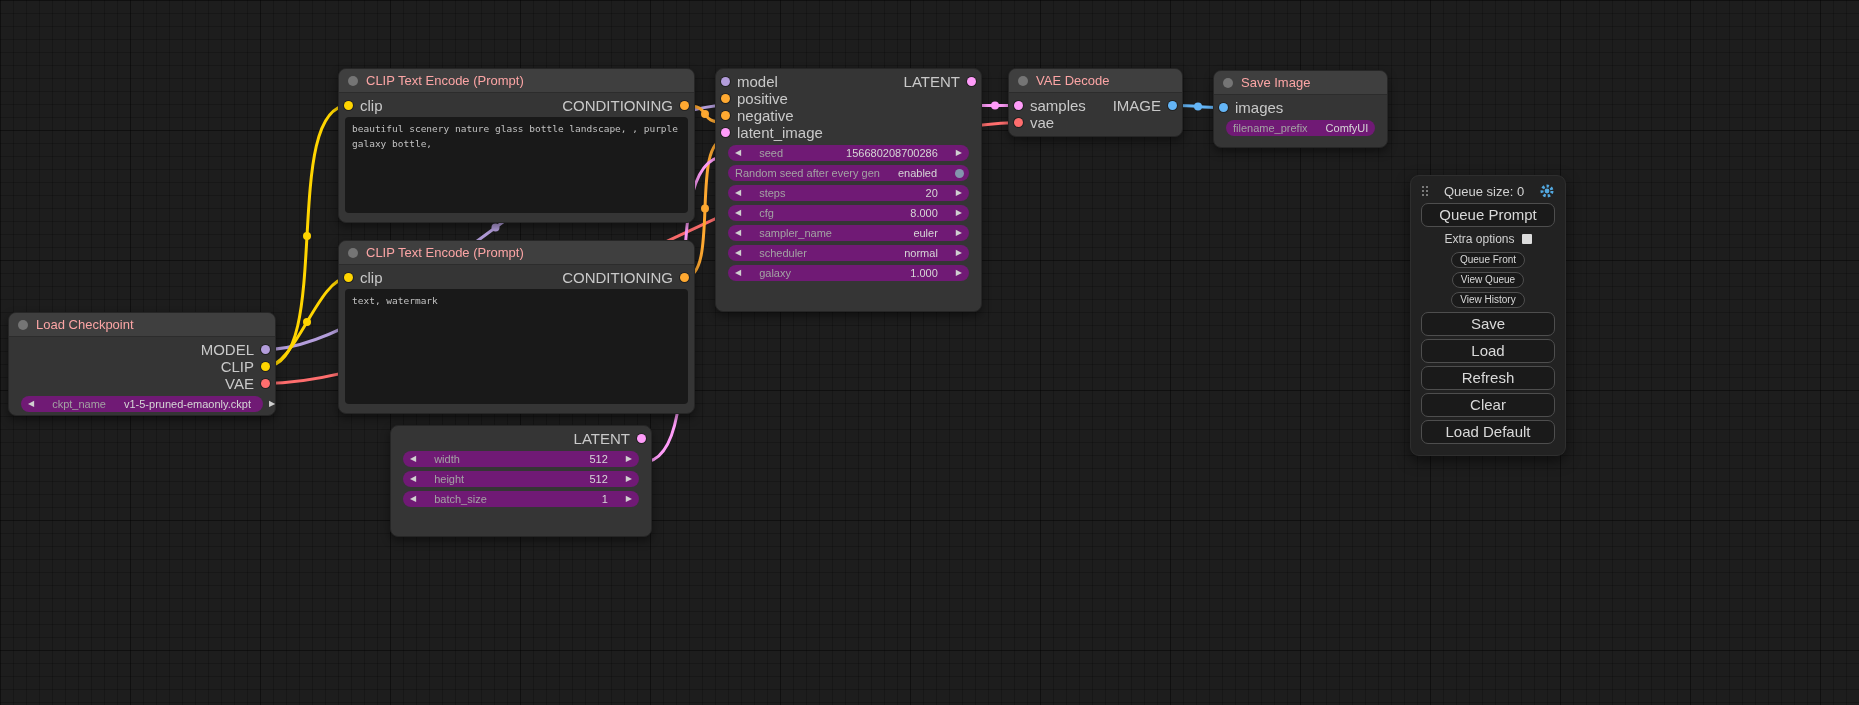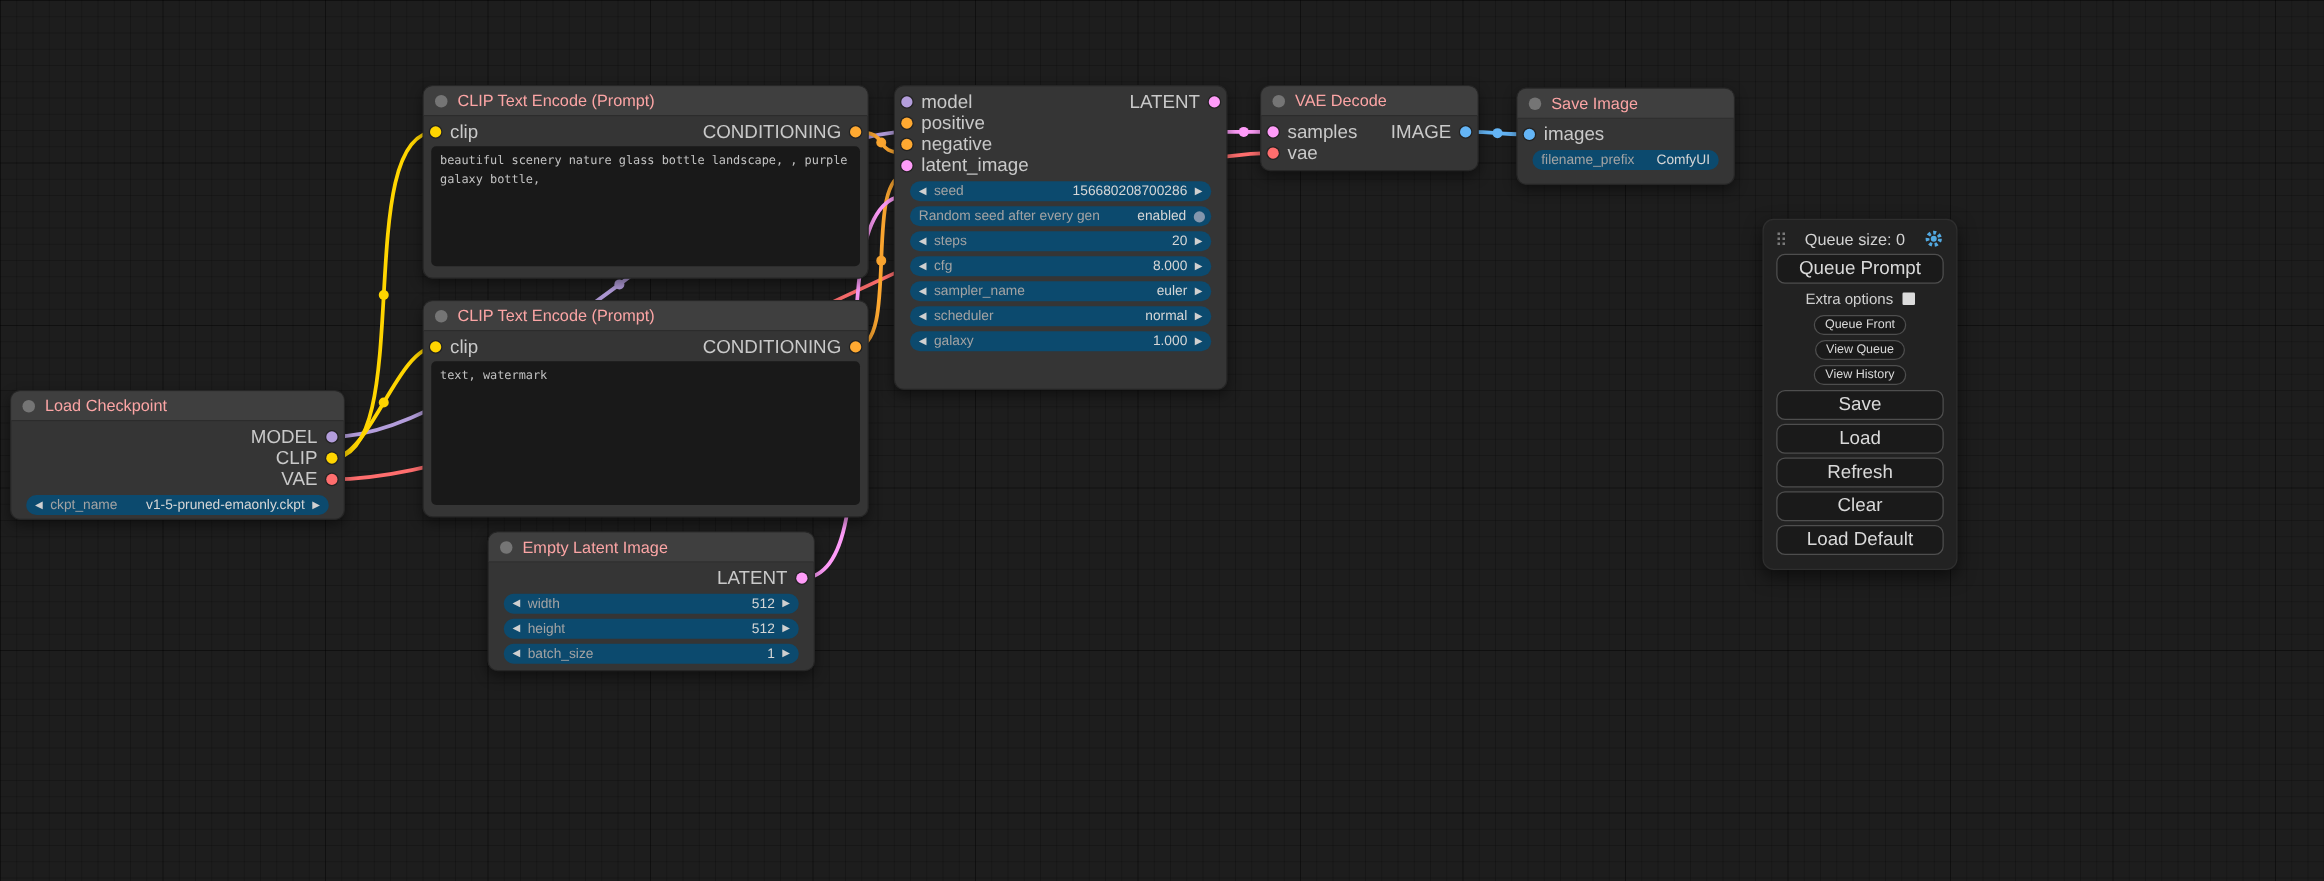--- a/index.html
+++ b/index.html
@@ -27,22 +27,22 @@
   .prow{height:17px;display:flex;align-items:center;font-size:15px;color:#c9c9c9;padding:0 5px;}
   .prow.out{justify-content:flex-end;}
   .prow.spread{justify-content:space-between;}
   .pgroup{display:flex;align-items:center;}
   .pdot{width:9px;height:9px;border-radius:50%;background:#888;flex:0 0 auto;
     box-shadow:0 0 0 1px rgba(0,0,0,0.35);}
   .pdot.in{margin-right:7px;}
   .pdot.out{margin-left:7px;}
   .plabel{white-space:nowrap;}
 
-  .widget{height:16px;margin:4px 12px 0;background:#0c4a6e;border-radius:8px;
-    display:flex;align-items:center;gap:6px;padding:0 7px;font-size:11px;box-sizing:border-box;}
+  .widget{height:16px;margin:4px 12px 0;background:#701a75;border-radius:8px;
+    display:flex;align-items:center;gap:18px;padding:0 7px;font-size:11px;box-sizing:border-box;}
   .wlabel{color:#a3a3a3;white-space:nowrap;}
   .wvalue{color:#d6d6d6;margin-left:auto;white-space:nowrap;}
   .arrow{color:#d0d0d0;font-size:8px;line-height:1;flex:0 0 auto;}
   .knob{width:9px;height:9px;border-radius:50%;background:#8396ad;flex:0 0 auto;margin-right:-2px;}
 
   .prompt{display:block;margin:3px 6px;width:calc(100% - 12px);box-sizing:border-box;
     background:#191919;color:#c2c2c2;border:none;outline:none;resize:none;border-radius:4px;
     font-family:"DejaVu Sans Mono",monospace;font-size:9.5px;line-height:1.55;padding:5px 7px;}
 
   .menu-panel{position:absolute;z-index:5;background:#222;border:1px solid #2e2e2e;border-radius:9px;
@@ -148,24 +148,20 @@
       <span class="pgroup">
         <span class="plabel">CONDITIONING</span>
         <span class="pdot out" style="background: rgb(255, 169, 49);"></span>
       </span>
     </div>
   </div>
   <textarea class="prompt" style="height: 115px;" spellcheck="false">text, watermark</textarea>
 </div>
 
 <div class="node" style="left:390px;top:425px;width:262px;height:112px">
-  <div class="title">
-    <span class="tdot"></span>
-    <span class="ttext">Empty Latent Image</span>
-  </div>
   <div class="ports">
     <div class="prow out">
       <span class="plabel">LATENT</span>
       <span class="pdot out" style="background: rgb(255, 156, 249);"></span>
     </div>
   </div>
   <div class="widget">
     <span class="arrow">◀</span>
     <span class="wlabel">width</span>
     <span class="wvalue">512</span>

